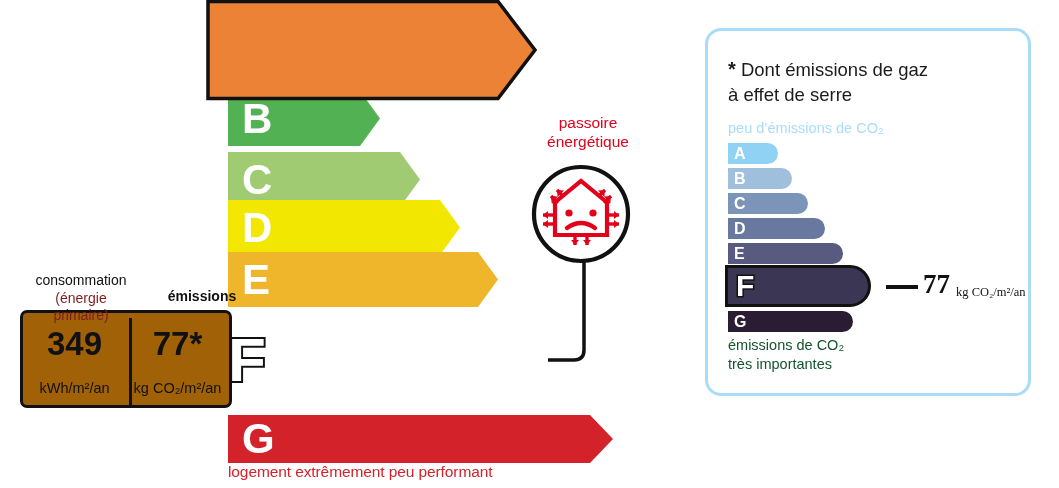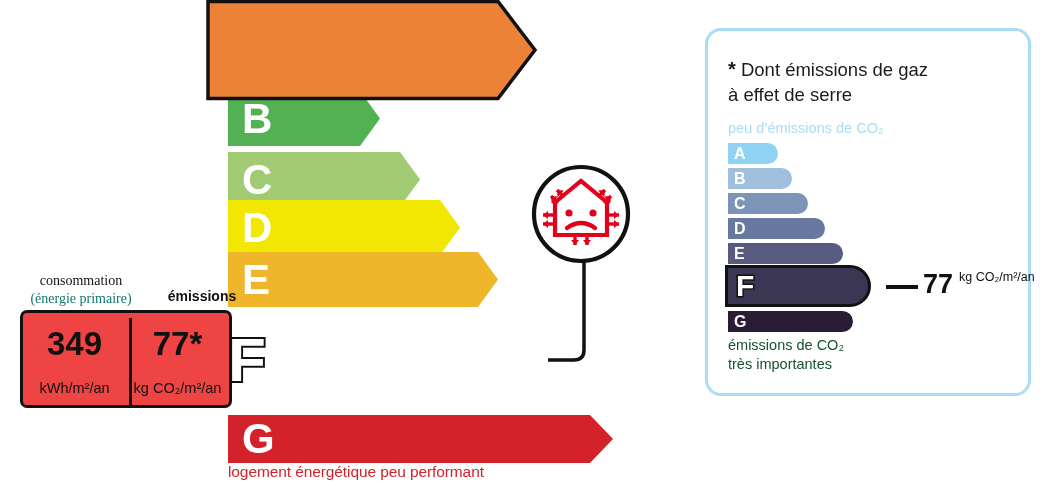--- a/index.html
+++ b/index.html
@@ -98,21 +98,21 @@
   
   #value-box {
     position: absolute;
     left: 20px;
     top: 310px;
     width: 212px;
     height: 98px;
     box-sizing: border-box;
     border: 3px solid #111111;
     border-radius: 7px;
-    background: #ef4444;
+    background: #a16207;
     display: flex;
   }
   .value-cell {
     flex: 1 1 0;
     position: relative;
     display: flex;
     flex-direction: column;
     align-items: center;
     justify-content: center;
     padding-top: 4px;
@@ -143,23 +143,22 @@
   
   #label-consommation {
     position: absolute;
     left: 27px;
     top: 272px;
     width: 108px;
     text-align: center;
     font-size: 14px;
     line-height: 1.25;
     color: #111111;
-    font-family: Liberation Serif, serif;
-  }
-  #label-consommation .sub { color: #0f766e; }
+  }
+  #label-consommation .sub { color: #7f1d1d; }
   #label-emissions {
     position: absolute;
     left: 156px;
     top: 288px;
     width: 92px;
     text-align: center;
     font-size: 14px;
     font-weight: bold;
     color: #111111;
   }
@@ -288,23 +287,24 @@
     top: 254px;
     width: 32px;
     height: 4px;
     background: #111111;
   }
   #co2-f-value {
     position: absolute;
     left: 215px;
     top: 240px;
     display: flex;
-    align-items: flex-start;
+    align-items: flex-end;
     gap: 6px;
     white-space: nowrap;
+    font-family: Liberation Serif, serif;
   }
   #co2-f-value .num {
     font-size: 27px;
     font-weight: bold;
     color: #111111;
     line-height: 1;
   }
   #co2-f-value .unit {
     font-size: 12.5px;
     color: #111111;
@@ -380,22 +380,26 @@
     </div>
     <div id="label-emissions">émissions</div>
 
     <div class="bar" id="bar-G">
       <svg width="385" height="48" viewBox="0 0 385 48" aria-hidden="true">
         <path d="M0,0 H362 L385,24 L362,48 H0 Z" fill="#D3222A"></path>
       </svg>
       <span class="letter" style="height:48px;">G</span>
     </div>
 
-    <div class="bottom-caption">logement énergétique peu performant</div>
-
+    <div class="bottom-caption">logement extrêmement peu performant</div>
+
+    <div id="passoire-text">
+      <span>passoire</span><br>
+      <span>énergétique</span>
+    </div>
 
     <div id="passoire-connector">
       <svg width="60" height="110" viewBox="0 0 60 110" aria-hidden="true">
         <path d="M44,0 V92 Q44,102 34,102 H8" fill="none" stroke="#111111" stroke-width="3.5" stroke-linecap="butt"></path>
       </svg>
     </div>
 
     <div id="passoire-circle">
       <svg width="100" height="100" viewBox="0 0 100 100" aria-hidden="true">
         <circle cx="50" cy="50" r="47" fill="#ffffff" stroke="#111111" stroke-width="4.2"></circle>

